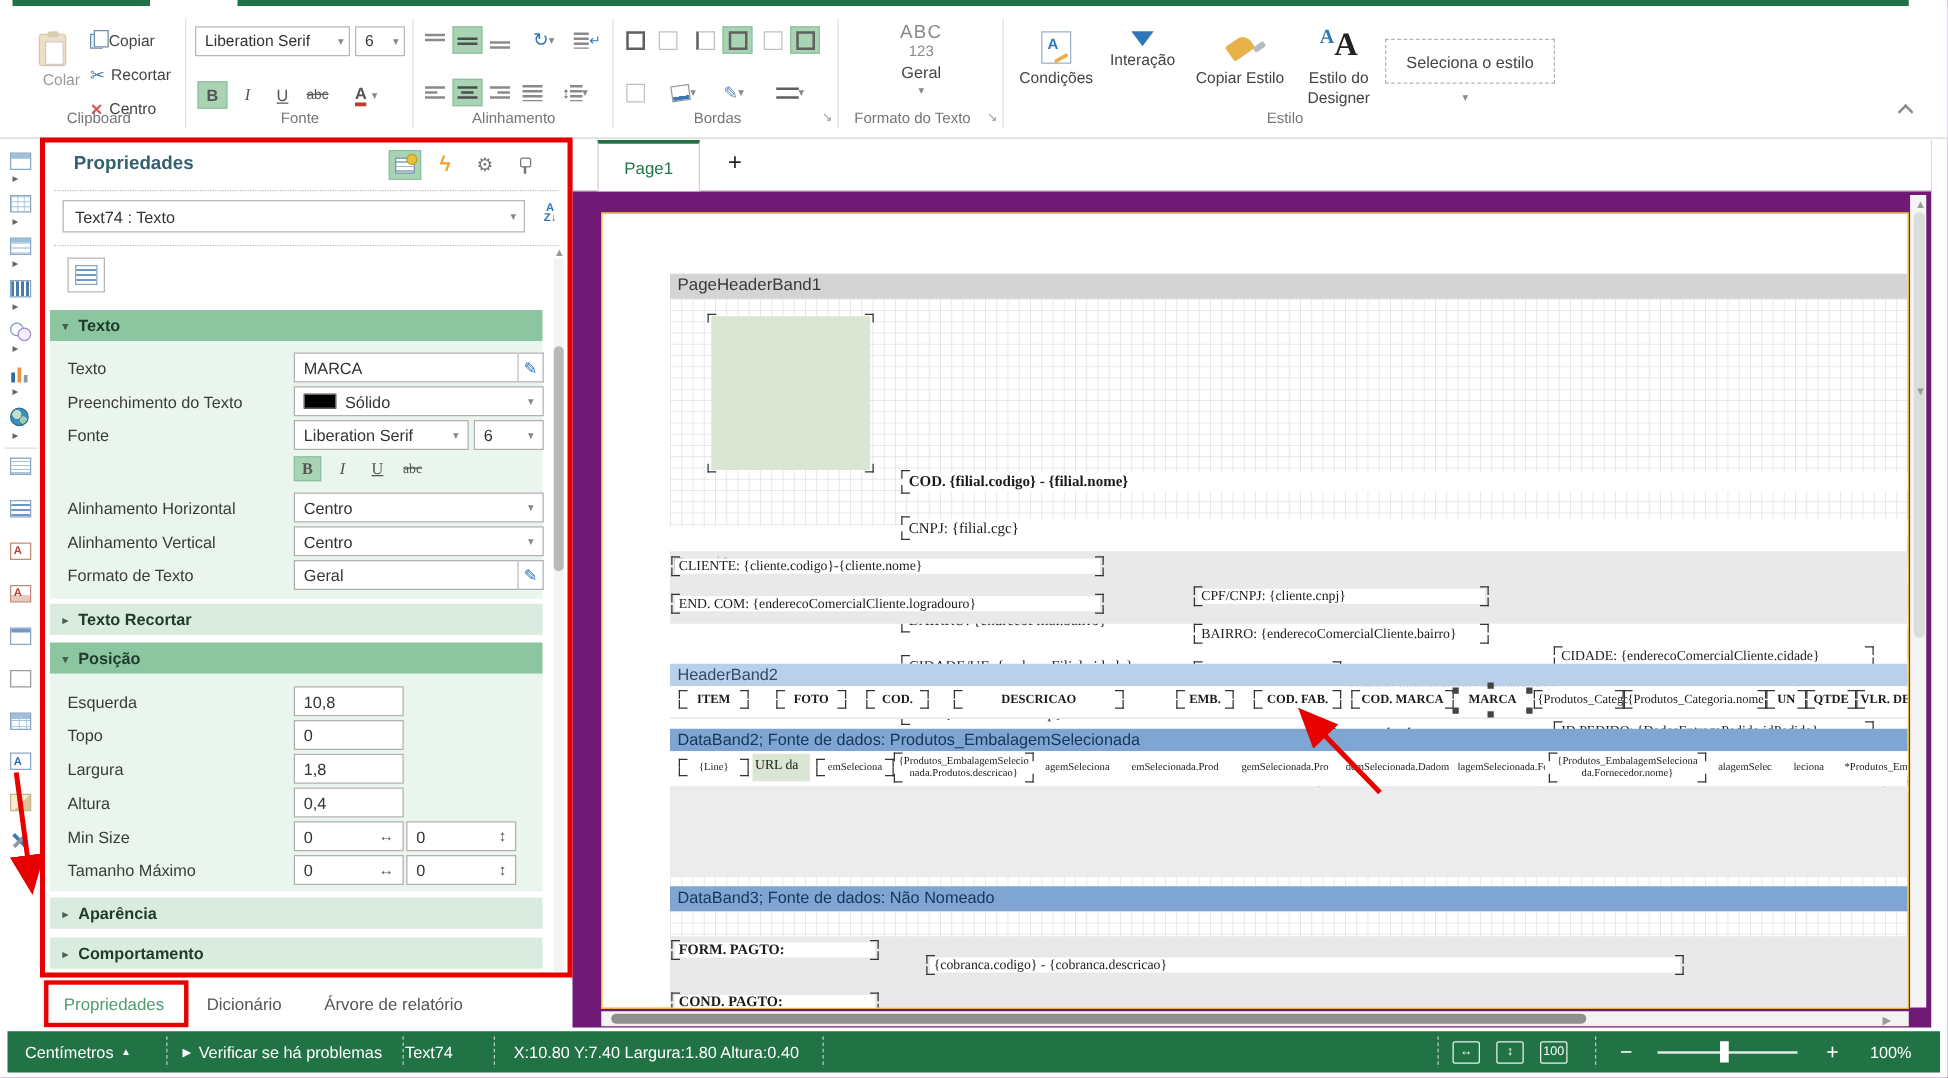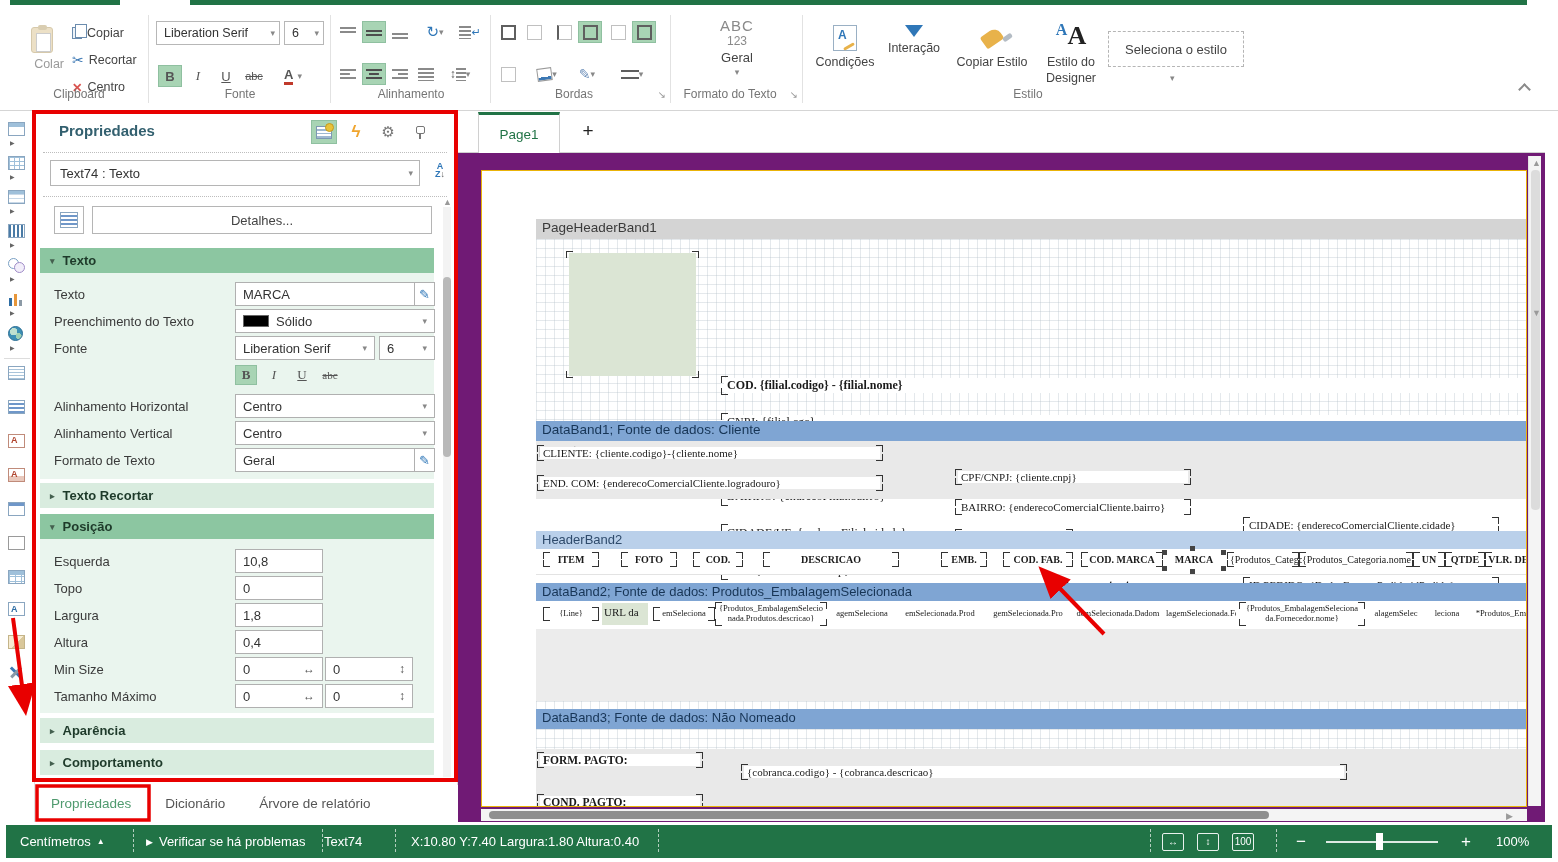--- a/index.html
+++ b/index.html
@@ -424,21 +424,20 @@
     <div class="pcombo" style="left:15px;top:48px;width:370px;">
         <span>Text74 : Texto</span>
         <span class="car" style="margin-left:auto;color:#888;font-size:9px;">▾</span>
       </div>
     <div class="azico" style="left:394px;top:50px;"><b>A</b><br><b>Z</b><span class="dn">↓</span></div>
     <div class="dotsep" style="top:84px;"></div>
 
     <div class="pbtn" style="left:19px;top:94px;width:30px;height:28px;">
         <span class="ti t-text2" style="display:block;width:18px;height:16px;"></span>
       </div>
-    <div class="pbtn" style="left:57px;top:94px;width:340px;height:28px;">Detalhes...</div>
 
     <div class="sect open" style="top:136px;">
         <span class="tri">▾</span>
         <span>Texto</span>
       </div>
     <div class="sbody" style="top:161px;height:206px;"></div>
     <div class="plabel" style="top:170px;">Texto</div>
     <div class="pin" style="left:200px;top:170px;width:180px;">MARCA</div>
     <div class="pencil" style="left:380px;top:170px;">✎</div>
     <div class="plabel" style="top:197px;">Preenchimento do Texto</div>
@@ -550,21 +549,20 @@
         <div class="abs rs fld" style="left:188px;top:60px;font-size:12px;padding:0 3px;">END: {endrecoFilial.logradouro}<i></i></div>
         <div class="abs rs fld" style="left:188px;top:82px;font-size:12px;padding:0 3px;">BAIRRO: {endrecoFilial.bairro}<i></i></div>
         <div class="abs rs fld" style="left:188px;top:104px;font-size:12px;padding:0 3px;">CIDADE/UF: {endrecoFilial.cidade}<i></i></div>
         <div class="abs rs fld" style="left:188px;top:126px;font-size:12px;padding:0 3px;">CEP: {endrecoFilial.cep}<i></i></div>
         <div class="abs rs fld" style="left:188px;top:148px;font-size:13px;font-weight:bold;padding:0 3px;">FONE: {filial.telefone}<i></i></div>
         <div class="abs rs fld" style="left:522px;top:110px;font-size:12px;font-weight:bold;padding:0 3px;">Representante:<i></i></div>
         <div class="abs rs fld" style="left:522px;top:132px;font-size:12px;padding:0 3px;">COD. {representante.codigo} - {representante.nome}<i></i></div>
         <div class="abs rs fld" style="left:974px;top:120px;font-size:12px;padding:0 3px;">edi<i></i></div>
       </div>
 
-      <div class="bandtitle bt-blue" style="top:250px;">DataBand1; Fonte de dados: Cliente</div>
       <div class="greybox" style="left:54px;top:270px;width:993px;height:58px;">
         <div class="wm" style="left:2px;top:2px;">Panel1</div>
         <div class="abs rs fld" style="left:4px;top:6px;width:340px;font-size:11px;padding:0 3px;">CLIENTE: {cliente.codigo}-{cliente.nome}<i></i></div>
         <div class="abs rs fld" style="left:4px;top:24px;width:340px;font-size:11px;padding:0 3px;">END. COM: {enderecoComercialCliente.logradouro}<i></i></div>
         <div class="abs rs fld" style="left:422px;top:6px;width:230px;font-size:11px;padding:0 3px;">CPF/CNPJ: {cliente.cnpj}<i></i></div>
         <div class="abs rs fld" style="left:422px;top:24px;width:230px;font-size:11px;padding:0 3px;">BAIRRO: {enderecoComercialCliente.bairro}<i></i></div>
         <div class="abs rs fld" style="left:422px;top:42px;width:112px;font-size:11px;padding:0 3px;">DATA DE ENTREGA:<i></i></div>
         <div class="abs rs fld" style="left:540px;top:42px;width:166px;font-size:11px;padding:0 3px;overflow:hidden;">{DadosEntregaPedido.dataEntrega}<i></i></div>
         <div class="abs rs fld" style="left:710px;top:6px;width:250px;font-size:11px;padding:0 3px;">CIDADE: {enderecoComercialCliente.cidade}<i></i></div>
         <div class="abs rs fld" style="left:710px;top:24px;width:190px;font-size:11px;padding:0 3px;">UF: {enderecoDoCliente.uf}<i></i></div>

